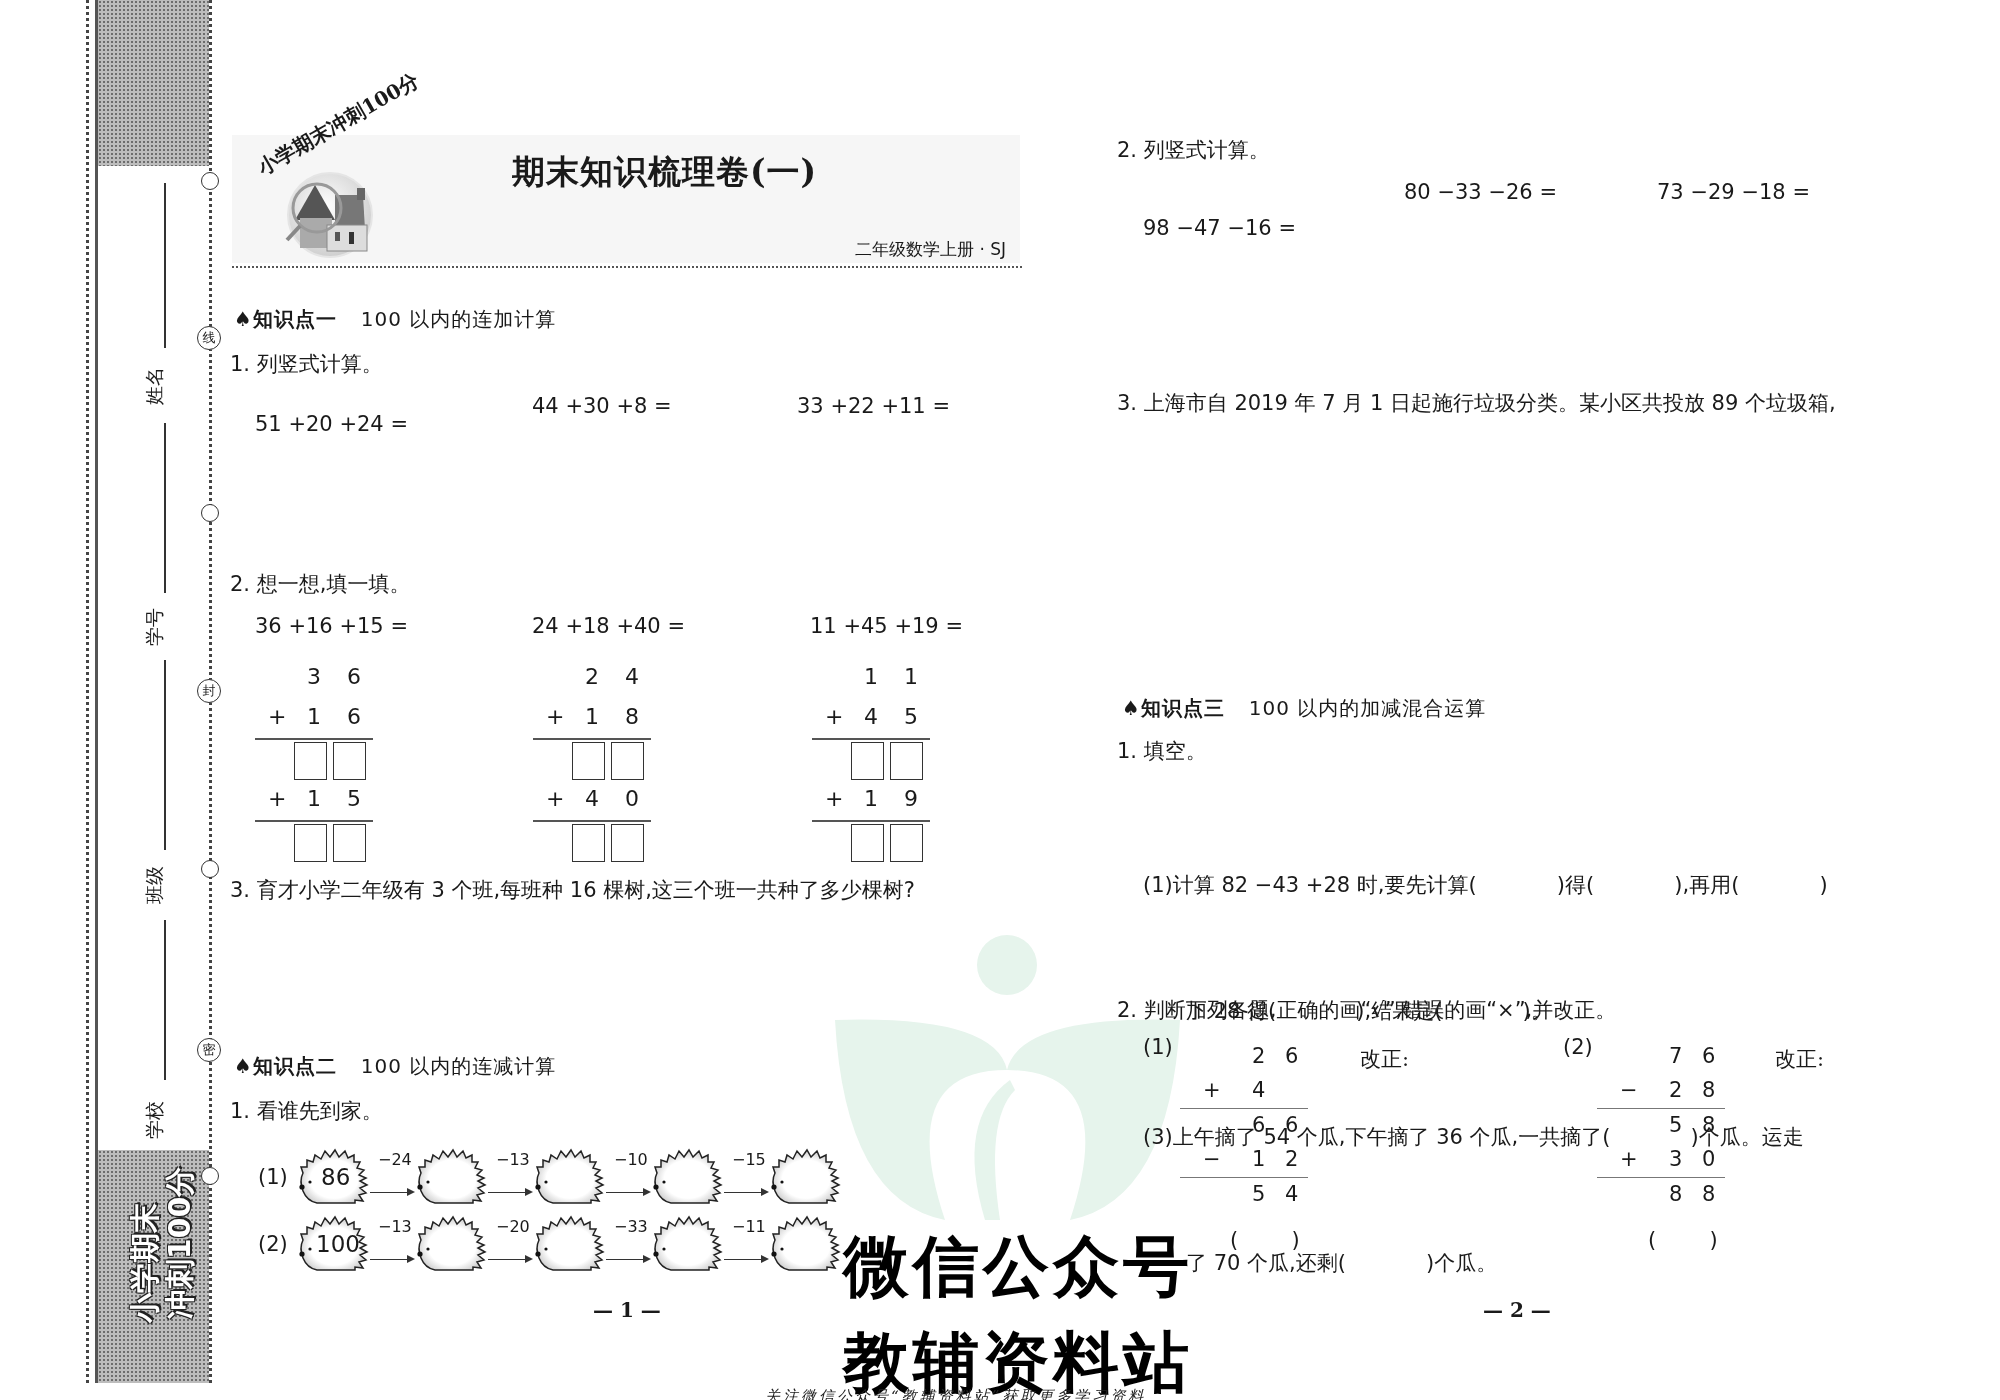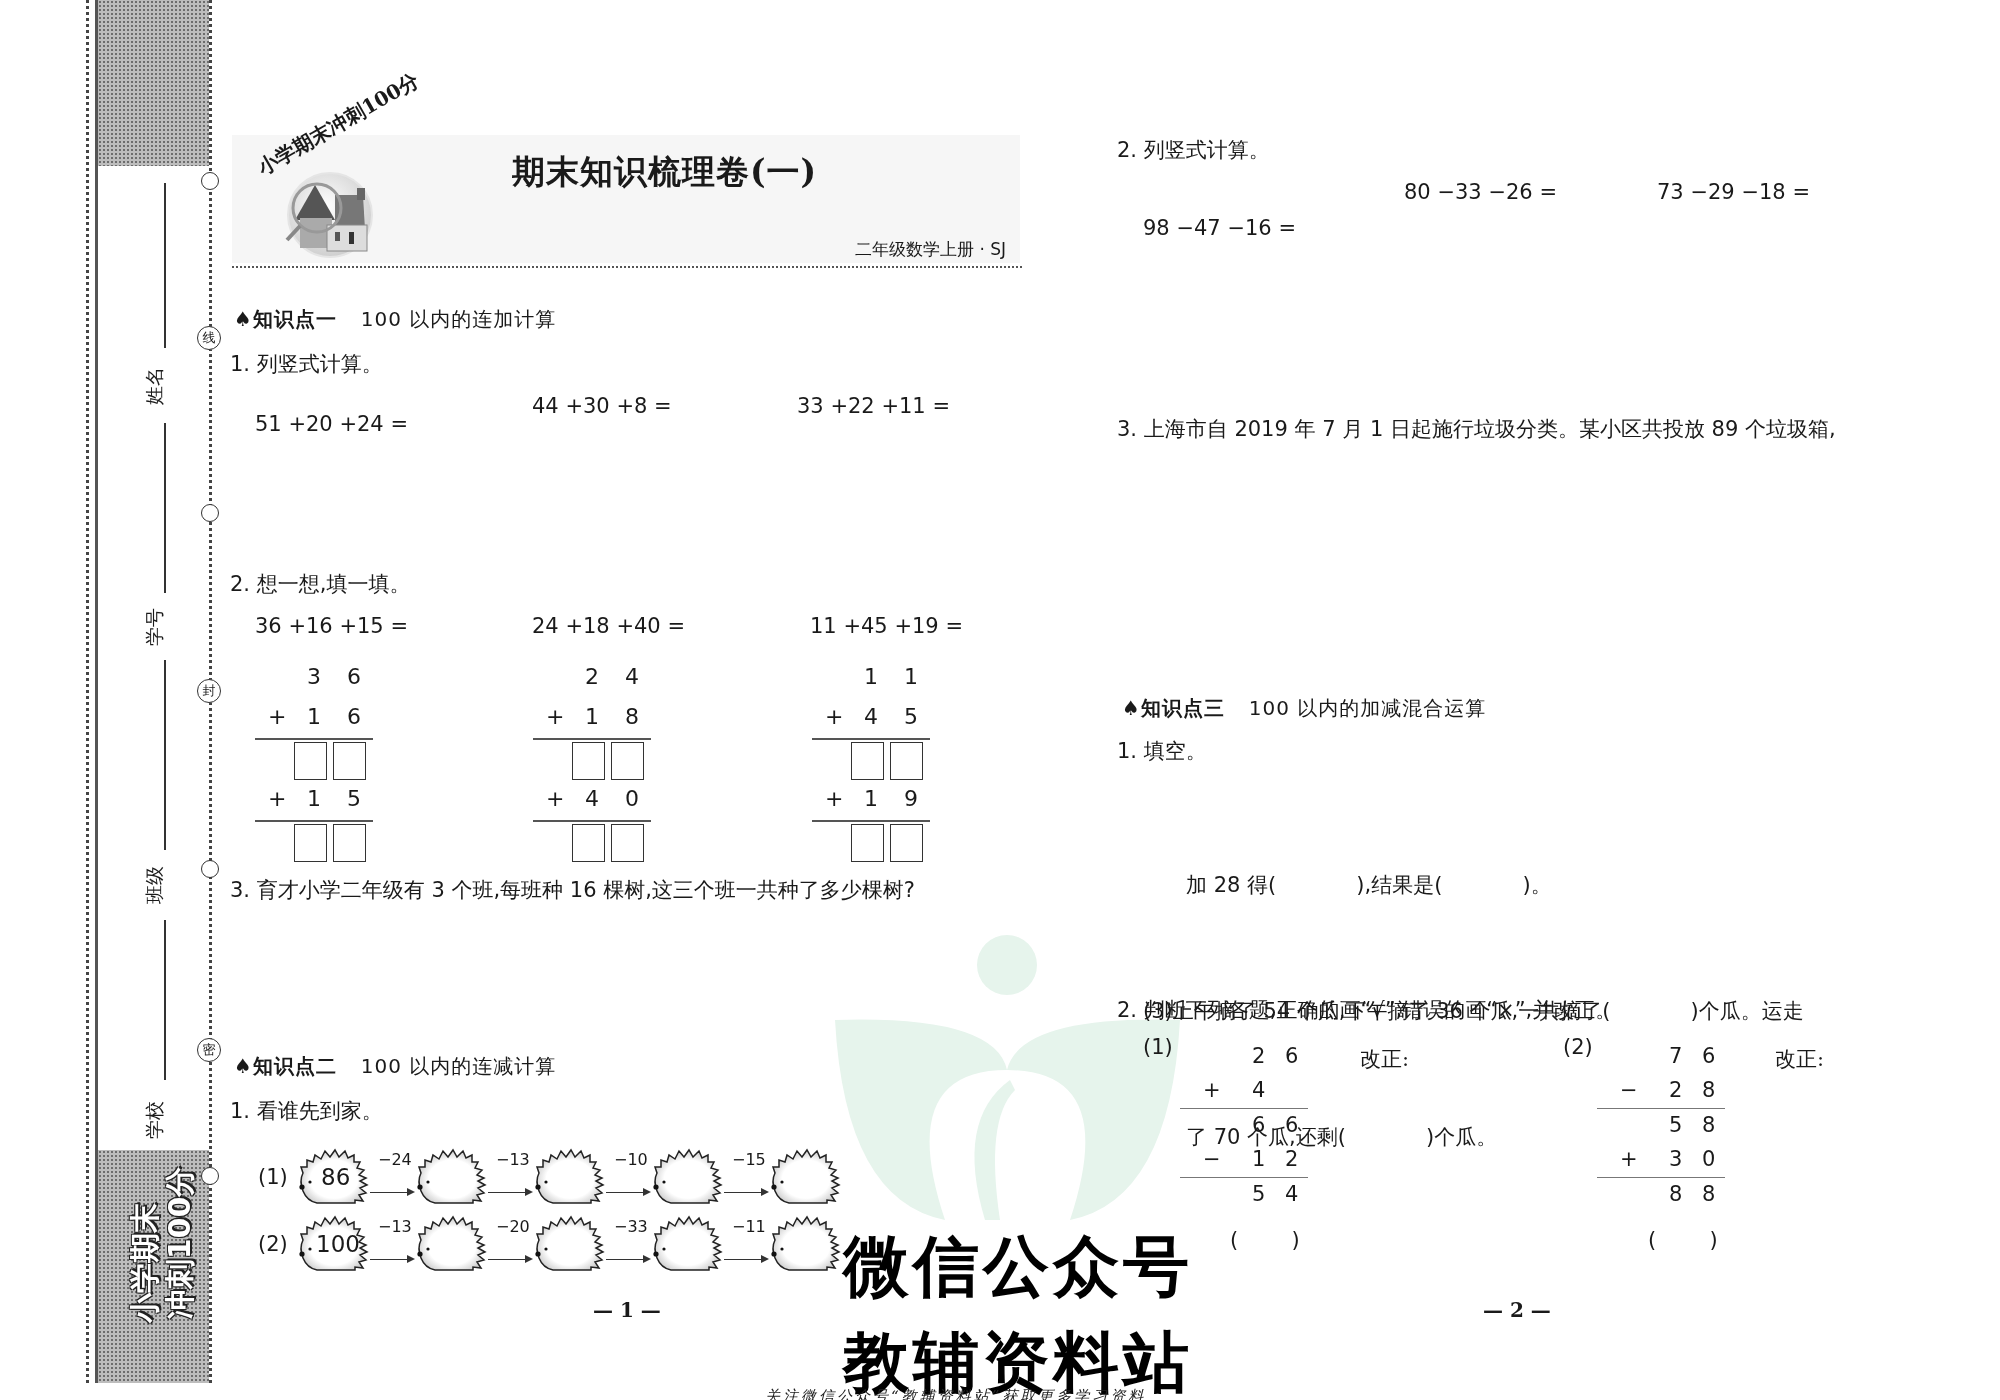--- a/index.html
+++ b/index.html
@@ -290,30 +290,31 @@
   </svg>
   <div class="wm-text" style="left:843px;top:1222px;">微信公众号</div>
   <div class="wm-text" style="left:843px;top:1318px;">教辅资料站</div>
 </div>
 
 <div class="abs q" style="left:1117px;top:136px;">2. 列竖式计算。</div>
 <div class="abs expr" style="left:1143px;top:180px;margin-top:36px;">98 −47 −16  =</div>
 <div class="abs expr" style="left:1404px;top:180px;">80 −33 −26 =</div>
 <div class="abs expr" style="left:1657px;top:180px;">73 −29 −18 =</div>
 
-<div class="abs q" style="left:1117px;top:408px;line-height:42px;">
+<div class="abs q" style="left:1117px;top:382px;line-height:42px;">
   <div>3. 上海市自 2019 年 7 月 1 日起施行垃圾分类。某小区共投放 89 个垃圾箱,</div>
 </div>
 
 <div class="abs sec" style="left:1122px;top:695px;">
   <span>♠</span><span>知识点三</span><span>&nbsp;&nbsp;&nbsp;</span><span class="num">100 以内的加减混合运算</span>
 </div>
 <div class="abs q" style="left:1117px;top:737px;">1. 填空。</div>
 
 <div class="abs q" style="left:1143px;top:780px;line-height:42px;white-space:pre;">
+  <div>(1)计算 82 −43 +28 时,要先计算(            )得(            ),再用(            )</div>
   <div style="padding-left:43px;">加 28 得(            ),结果是(            )。</div>
   <div>(3)上午摘了 54 个瓜,下午摘了 36 个瓜,一共摘了(            )个瓜。运走</div>
   <div style="padding-left:43px;">了 70 个瓜,还剩(            )个瓜。</div>
 </div>
 
 <div class="abs q" style="left:1117px;top:996px;">2. 判断下列各题,正确的画“√”,错误的画“×”,并改正。</div>
 
 <div>
   <div class="abs q" style="left:1143px;top:1035px;">(1)</div>
   <div class="abs" style="left:1180px;top:1040px;width:128px;font-size:21px;">

